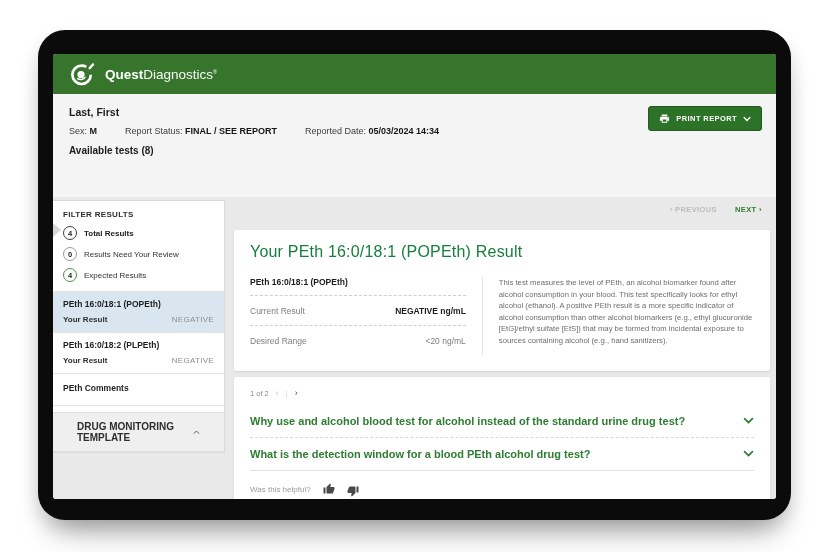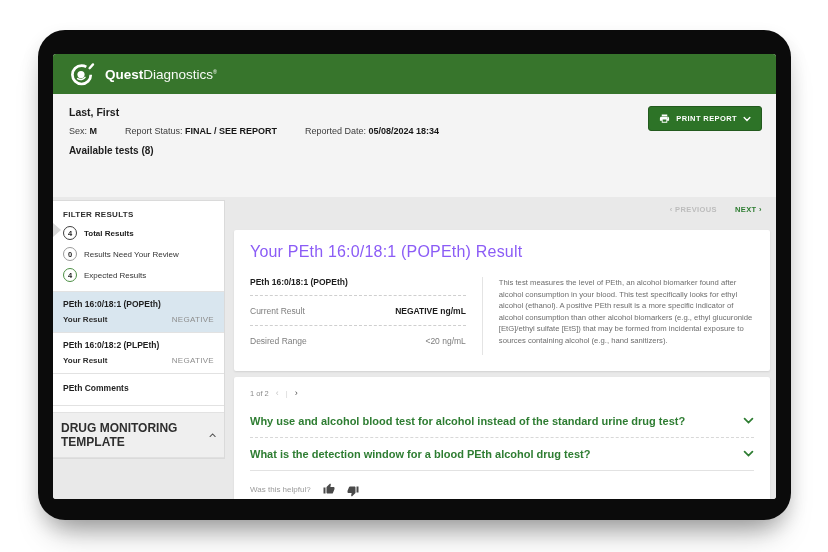--- a/index.html
+++ b/index.html
@@ -49,32 +49,32 @@
   .handle{position:absolute;left:0;top:22px;width:0;height:0;border-top:7px solid transparent;border-bottom:7px solid transparent;border-left:8px solid #d7d7d7;}
 
   .result-item{padding:7px 10px 8px;border-bottom:1px solid #e2e2e2;cursor:pointer;}
   .result-item .title{font-size:8.5px;font-weight:700;color:#1f1f1f;}
   .result-row{display:flex;justify-content:space-between;margin-top:6px;}
   .result-row .lbl{font-size:8px;font-weight:700;color:#2e2e2e;}
   .result-row .val{font-size:8px;color:#8e8e8e;letter-spacing:.3px;}
   .selected{background:#d9e6ef;}
   .comments-item{padding:9px 10px 12px;border-bottom:1px solid #e2e2e2;}
   .spacer{height:6px;border-bottom:1px solid #e2e2e2;}
-  .template-header{display:flex;justify-content:space-between;align-items:center;padding:8px 8px;background:#efefef;
-                   border-bottom:1px solid #e0e0e0;font-size:12px;font-weight:700;color:#2e2e2e;cursor:pointer;}
+  .template-header{display:flex;justify-content:space-between;align-items:center;padding:8px 24px;background:#efefef;
+                   border-bottom:1px solid #e0e0e0;font-size:10px;font-weight:700;color:#2e2e2e;cursor:pointer;}
   .notes-item{padding:10px 10px 14px;font-size:8.5px;font-weight:700;color:#1f1f1f;cursor:pointer;}
 
   .main{position:absolute;left:181px;right:6px;top:0;}
   .pager{display:flex;justify-content:flex-end;gap:18px;padding:8px 8px 16px;font-size:7.5px;font-weight:700;letter-spacing:.4px;}
   .prev{color:#bcbcbc;cursor:default;}
   .next{color:#2e7d32;cursor:pointer;}
 
   .card{background:#fff;border-radius:2px;box-shadow:0 1px 2px rgba(0,0,0,.1);}
   .card1{padding:13px 16px 16px;}
-  .card-title{margin:0;font-size:16px;font-weight:400;color:#8b5cf6;letter-spacing:.2px;}
+  .card-title{margin:0;font-size:16px;font-weight:400;color:#15803d;letter-spacing:.2px;}
   .result-body{display:flex;margin-top:16px;}
   .rtable{width:46%;box-sizing:border-box;padding-right:16px;}
   .thead{font-size:8.5px;font-weight:700;color:#1d1d1d;padding-bottom:8px;border-bottom:1px dashed #cfcfcf;}
   .trow{display:flex;justify-content:space-between;padding:9.5px 0;border-bottom:1px dashed #cfcfcf;font-size:8.5px;}
   .trow:last-child{border-bottom:none;}
   .trow .l{color:#7d7d7d;}
   .trow .v{color:#7d7d7d;}
   .trow.bold .v{font-weight:700;color:#1d1d1d;}
   .rinfo{flex:1;border-left:1px solid #e4e4e4;padding-left:16px;}
   .rinfo-title{margin:0 0 7px;font-size:10.5px;font-weight:400;color:#555;}
@@ -108,21 +108,21 @@
         <line x1="20.6" y1="7.2" x2="24" y2="3.4" stroke="#fff" stroke-width="2.4" stroke-linecap="round"></line>
       </svg>
       <div class="brand"><span class="b">Quest</span><span class="l">Diagnostics</span><sup>®</sup></div>
     </div>
 
     <div class="patient-band">
       <div class="patient-name">Last, First</div>
       <div class="meta-row">
         <span><span>Sex:</span> <b>M</b></span>
         <span><span>Report Status:</span> <b>FINAL / SEE REPORT</b></span>
-        <span><span>Reported Date:</span> <b>05/08/2024 18:34</b></span>
+        <span><span>Reported Date:</span> <b>05/03/2024 14:34</b></span>
       </div>
       <div class="available">Available tests (8)</div>
 
       <div class="print-btn">
         <svg width="11" height="11" viewBox="0 0 24 24" fill="#fff">
           <path d="M19 8H5c-1.66 0-3 1.34-3 3v6h4v4h12v-4h4v-6c0-1.66-1.34-3-3-3zm-3 11H8v-5h8v5zm3-7c-.55 0-1-.45-1-1s.45-1 1-1 1 .45 1 1-.45 1-1 1zm-1-9H6v4h12V3z"></path>
         </svg>
         <span>PRINT REPORT</span>
         <svg width="8" height="8" viewBox="0 0 14 9">
           <path d="M2 2l5 5 5-5" fill="none" stroke="#fff" stroke-width="2.4" stroke-linecap="round"></path>

